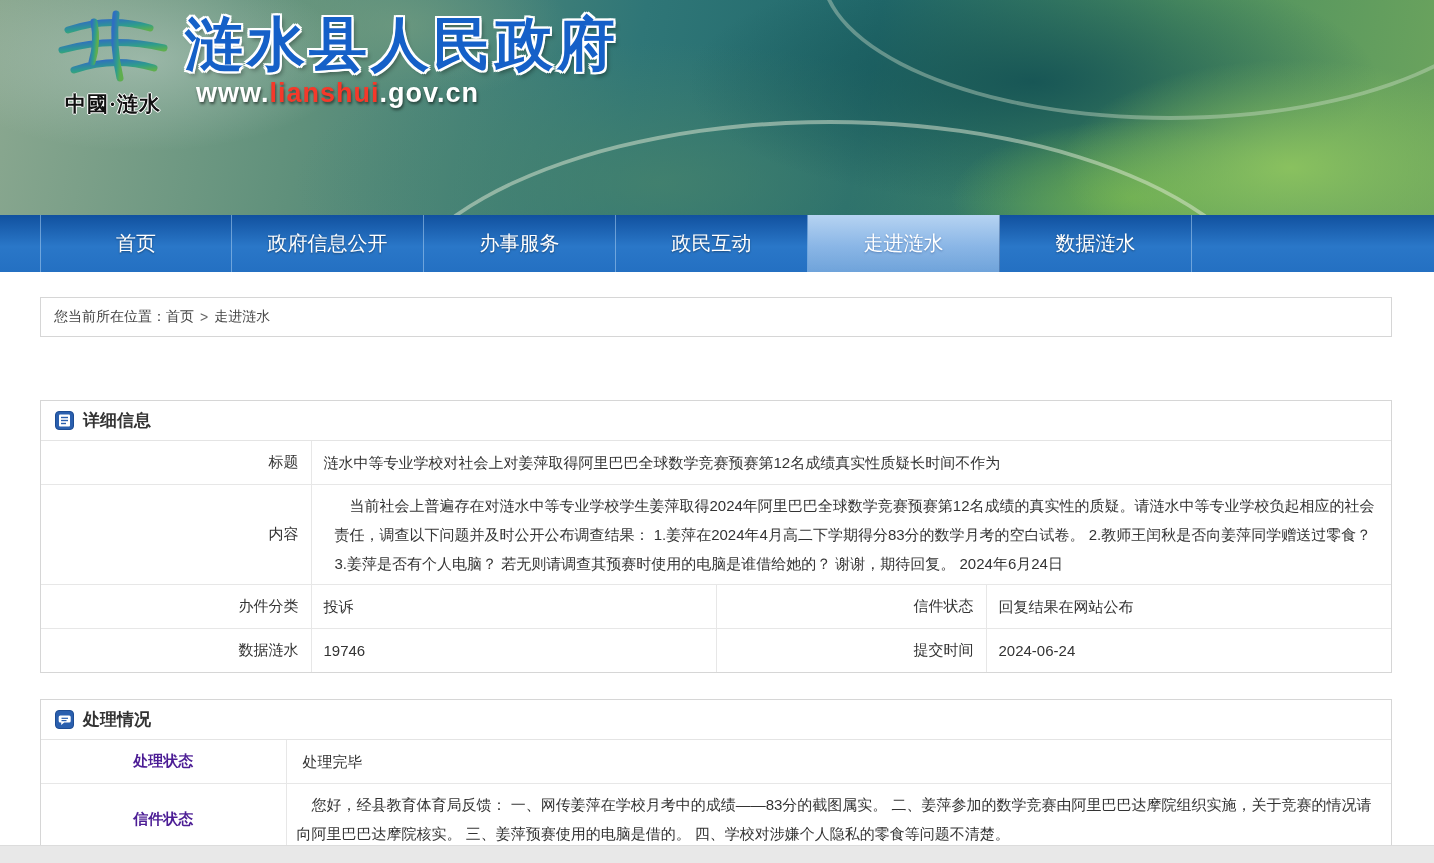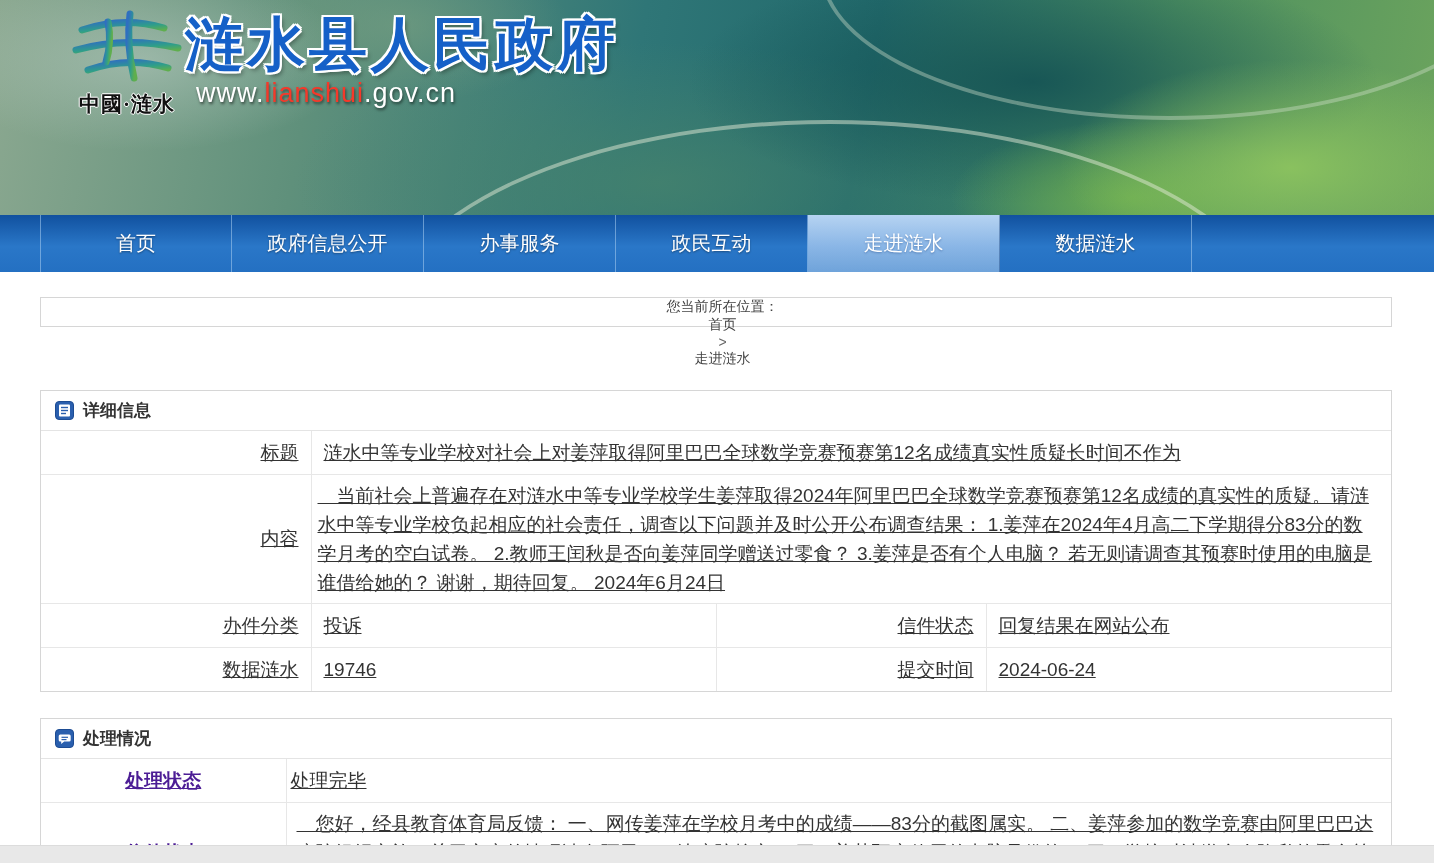--- a/index.html
+++ b/index.html
@@ -16,35 +16,35 @@
       radial-gradient(ellipse 300px 130px at 10% 28%, rgba(185,205,195,.55), rgba(185,205,195,0) 70%),
       radial-gradient(ellipse 240px 110px at 28% 12%, rgba(120,160,130,.6), rgba(120,160,130,0) 70%),
       linear-gradient(100deg,#8ba890 0%,#5f907b 22%,#2f7677 44%,#226a6c 60%,#4e9060 80%,#6ca45d 100%);
   }
   .banner .path1, .banner .path2 {
     position:absolute; border-radius:50%; border:4px solid rgba(226,234,214,.5);
   }
   .banner .path1 { width:900px; height:420px; left:380px; top:120px; }
   .banner .path2 { width:700px; height:300px; left:820px; top:-180px; border-color:rgba(210,225,205,.4); }
 
-  .logo-wrap { position:absolute; left:62px; top:8px; width:130px; text-align:center; cursor:pointer; }
+  .logo-wrap { position:absolute; left:48px; top:8px; width:130px; text-align:center; cursor:pointer; }
   .logo-mark { display:block; margin:0 auto; }
   .logo-caption {
     margin-top:4px; font-family:"Liberation Serif","DejaVu Serif",serif; font-weight:bold;
     font-size:21px; color:#111; letter-spacing:1px;
     text-shadow:-1px 0 #fff,1px 0 #fff,0 -1px #fff,0 1px #fff;
   }
   .site-title {
     position:absolute; left:185px; top:6px; cursor:pointer;
     font-family:"Liberation Serif","DejaVu Serif",serif; font-weight:bold;
     font-size:58px; letter-spacing:4px; color:#1560c8;
     text-shadow:-2px 0 #fff,2px 0 #fff,0 -2px #fff,0 2px #fff,-2px -2px #fff,2px 2px #fff,2px -2px #fff,-2px 2px #fff,3px 4px 4px rgba(0,0,0,.35);
   }
   .site-url {
-    position:absolute; left:196px; top:78px; font-weight:normal; font-size:27px; letter-spacing:1px;
+    position:absolute; left:196px; top:78px; font-weight:bold; font-size:27px; letter-spacing:1px;
     color:#fff; text-shadow:1px 2px 3px rgba(0,0,0,.55);
   }
   .site-url .red { color:#f5392a; }
 
   
   .nav {
     width:1434px; height:57px; display:flex; padding-left:40px;
     background:linear-gradient(180deg,#11519f 0%,#2a77c8 55%,#2470c2 100%);
   }
   .nav-item {
@@ -56,40 +56,40 @@
   .nav-item:first-child { border-left:1px solid rgba(170,205,240,.55); }
   .nav-item.active {
     background:linear-gradient(180deg,#b6d3f2 0%,#8ab6e6 55%,#6fa3da 100%);
     border-right-color:rgba(10,50,110,.35);
     text-shadow:0 1px 2px rgba(40,80,140,.5);
   }
 
   
   .content { position:relative; width:1434px; }
   .box { width:1352px; margin-left:40px; border:1px solid #d6d6d6; background:#fff; }
-  .breadcrumb-box { margin-top:25px; height:30px; display:flex; align-items:center; padding-left:13px; font-size:14px; color:#444;flex-direction:column; }
+  .breadcrumb-box { margin-top:25px; height:40px; display:flex; align-items:center; padding-left:13px; font-size:14px; color:#444; }
   .breadcrumb-box .crumb { cursor:pointer; }
   .breadcrumb-box .sep { margin:0 6px; color:#666; }
 
   .section-box { margin-top:63px; }
   .section-box.second { margin-top:26px; }
   .section-head { height:40px; display:flex; align-items:center; padding-left:14px; border-bottom:1px solid #e4e4e4; }
   .section-head .ttl { margin-left:9px; font-size:17px; font-weight:bold; color:#333; }
 
   table.info { width:100%; border-collapse:collapse; table-layout:fixed; }
-  table.info td { border:1px solid #e7e7e7; font-size:19px; color:#333; vertical-align:middle;text-decoration:underline; }
+  table.info td { border:1px solid #e7e7e7; font-size:15px; color:#333; vertical-align:middle; }
   table.info tr td:first-child { border-left:none; }
   table.info tr td:last-child { border-right:none; }
   table.info tr:last-child td { border-bottom:none; }
   table.info tr:first-child td { border-top:none; }
   td.lbl { text-align:right; padding-right:12px; color:#555; height:37px; }
   td.val { text-align:left; padding:7px 12px; line-height:29px; }
-  td.val.multi { padding:6px 10px 6px 6px; }
+  td.val.multi { padding:6px 10px 6px 23px; }
   table.proc td.lbl { text-align:center; padding-right:0; font-weight:bold; color:#4c1d95; height:38px; }
-  table.proc td.val { padding-left:4px; }
+  table.proc td.val { padding-left:16px; }
   table.proc td.val.multi { padding-left:10px; }
 
   .footer-strip { position:absolute; left:0; bottom:0; width:1434px; height:18px; background:#e8e8e8; border-top:1px solid #dcdcdc; }
 </style>
 </head>
 <body>
 
 <div class="banner">
   <div class="path1"></div>
   <div class="path2"></div>

